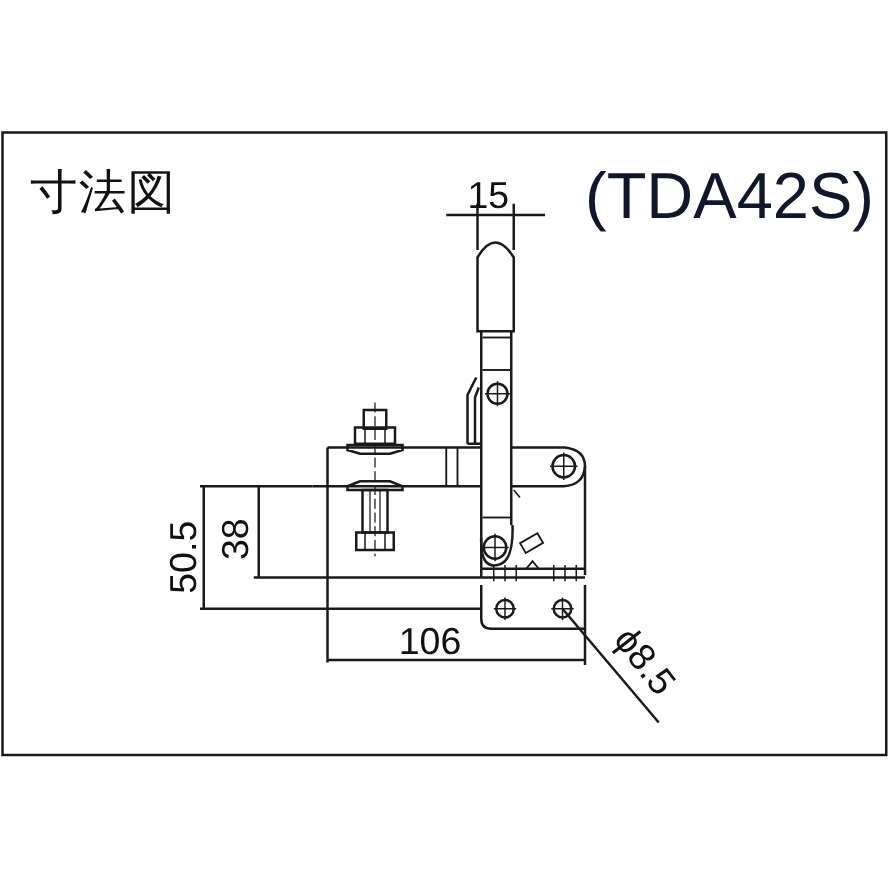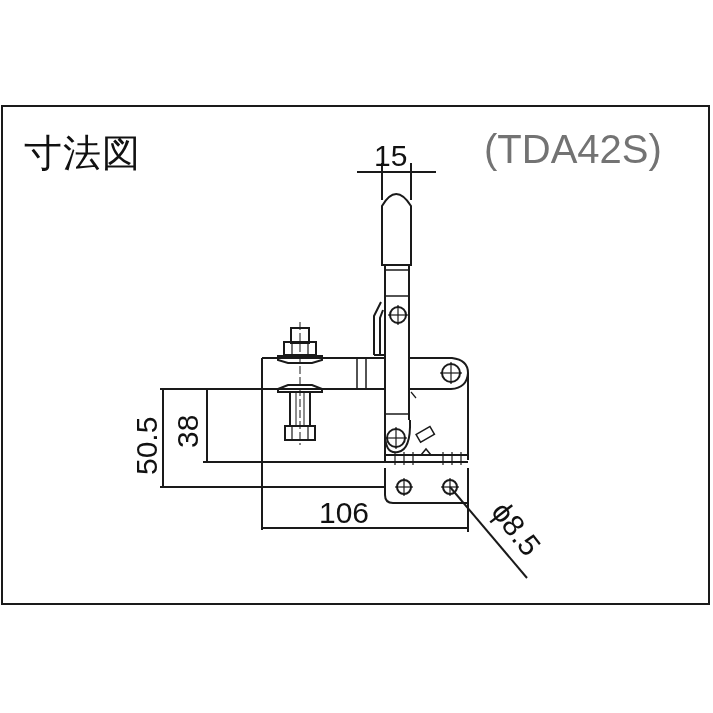--- a/index.html
+++ b/index.html
@@ -1,19 +1,19 @@
 <!DOCTYPE html>
 <html><head>
 <meta charset="utf-8">
 <style>
   html, body { margin:0; padding:0; background:#ffffff; }
   body { width:713px; height:713px; position:relative; overflow:hidden; font-family:"Liberation Sans", "DejaVu Sans", sans-serif; }
   .frame { position:absolute; left:1px; top:105px; width:709px; height:500px; border:2px solid #1a1a1a; box-sizing:border-box; }
   .title { position:absolute; left:24px; top:128px; font-size:38px; color:#111; font-family:Liberation Sans, sans-serif; letter-spacing:1px; }
-  .model { position:absolute; left:484px; top:127px; font-size:40px; color:#737373; }
+  .model { position:absolute; left:468px; top:127px; font-size:52px; color:#0f172a; }
   svg.drawing { position:absolute; left:0; top:0; }
   svg text { font-family:"Liberation Sans", "DejaVu Sans", sans-serif; fill:#111; }
 </style>
 </head>
 <body>
 
 <div class="frame"></div>
 <div class="title">寸法図</div>
 <div class="model">(TDA42S)</div>
 

